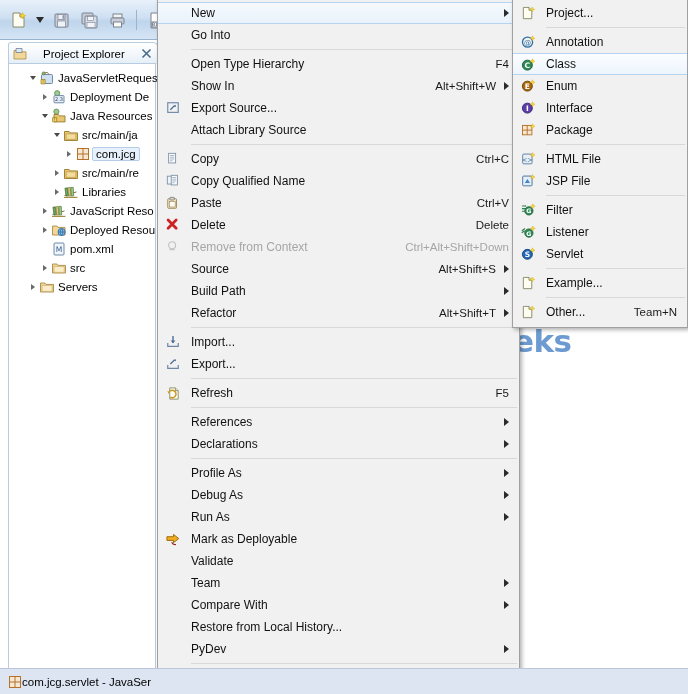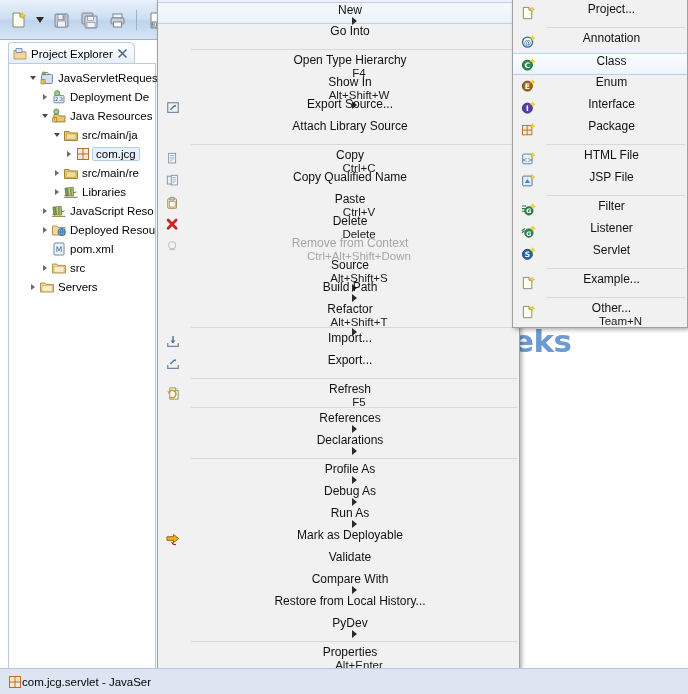--- a/index.html
+++ b/index.html
@@ -30,21 +30,21 @@
   
   .view {
     position: absolute; left: 8px; top: 42px; width: 152px; height: 630px;
     background: #ffffff;
   }
   .view-tabbar {
     position:absolute; left:0; top:0; width: 148px; height: 22px;
   }
   .view-tab {
     position:absolute; left:0; top:0; height:22px;
-    display:flex; align-items:center; gap:4px; padding: 0 6px 0 4px;
+    display:flex; align-items:center; gap:16px; padding: 0 6px 0 4px;
     background: linear-gradient(to bottom,#ffffff 0%, #f1f6fb 60%, #e4edf7 100%);
     border:1px solid #b8cde0; border-bottom:none;
     border-top-left-radius:3px; border-top-right-radius:6px;
     white-space:nowrap;
     font-size: 11.5px;
   }
   .view-body {
     position:absolute; left:0; top:21px; width:148px; height: 609px;
     background:#ffffff; border:1px solid #b8cde0;
   }
@@ -88,21 +88,20 @@
   }
   #main-menu { left:157px; top:-2px; width:363px; height: 700px; padding-top:3px;}
   #main-menu .gutter {
     position:absolute; left:1px; top:1px; width:30px; bottom:1px;
     background:#f1f1f1;
   }
   .mi {
     position:relative; height:22px; display:flex; align-items:center;
     padding-left:33px; padding-right:10px; white-space:nowrap;
     color:#111;
-    flex-direction:column;
   }
   .mi .mi-icon {
     position:absolute; left:4px; top:2px; width:22px; height:18px;
     display:flex;align-items:center;justify-content:center;
   }
   .mi .mi-label { flex:1; }
   .mi .mi-accel { color:#1a1a1a; padding-left:18px; font-size:11.5px; }
   .mi .mi-sub {
     width:0;height:0;margin-left:8px;
     border-left:5px solid #2b2b2b;border-top:4px solid transparent;border-bottom:4px solid transparent;
@@ -590,20 +589,24 @@
               <path d="M1 5h7V2.6L13.6 7 8 11.4V9H1z" fill="#f0ab1e" stroke="#9b6a07" stroke-width="1"></path>
               <path d="M6 11c1 2 3 2.6 4.6 2.3" fill="none" stroke="#8d2020" stroke-width="1.2"></path>
             </svg>
           </span>
           <span class="mi-label">Mark as Deployable</span>
         </div>
         <div class="mi">
           <span class="mi-label">Validate</span>
         </div>
         <div class="mi">
+          <span class="mi-label">Team</span>
+          <span class="mi-sub"></span>
+        </div>
+        <div class="mi">
           <span class="mi-label">Compare With</span>
           <span class="mi-sub"></span>
         </div>
         <div class="mi">
           <span class="mi-label">Restore from Local History...</span>
         </div>
         <div class="mi">
           <span class="mi-label">PyDev</span>
           <span class="mi-sub"></span>
         </div>

